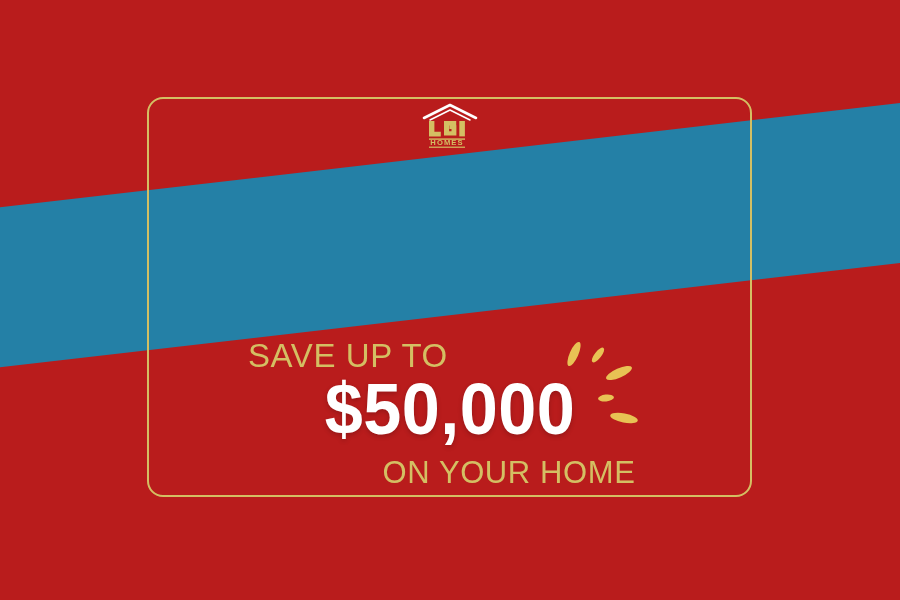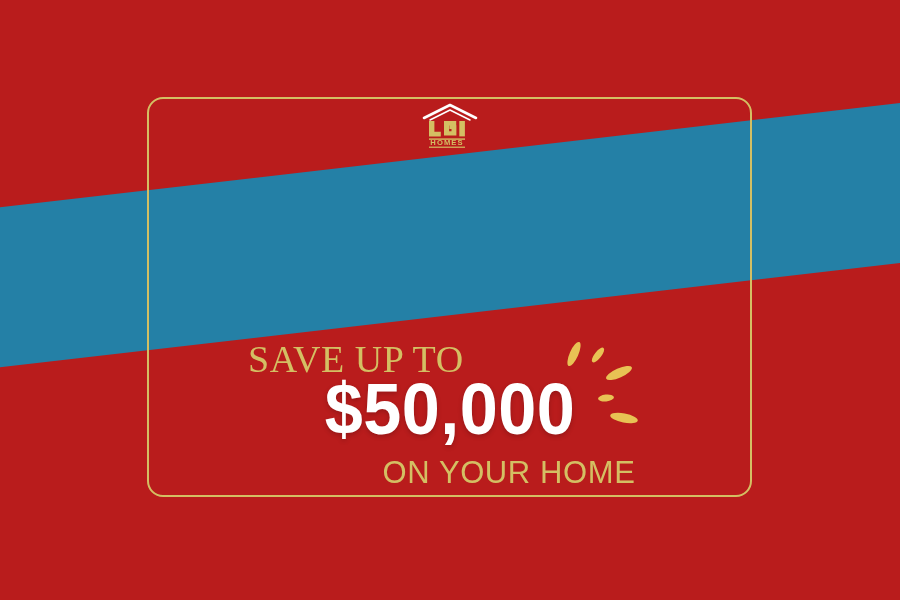--- a/index.html
+++ b/index.html
@@ -77,26 +77,25 @@
     font-size: 86px;
     margin-top: 6px;
     transform: scaleX(0.93);
   }
 
   
   .save-up-to {
     position: absolute;
     left: 248px;
     top: 337px;
-    font-size: 38px;
+    font-size: 33px;
     color: #d4bf63;
     letter-spacing: 0.6px;
     font-weight: 400;
     white-space: nowrap;
-    font-family: Liberation Serif, serif;
   }
   .amount {
     position: absolute;
     left: 0;
     right: 0;
     top: 373px;
     text-align: center;
     color: #ffffff;
     font-size: 72px;
     font-weight: 700;

